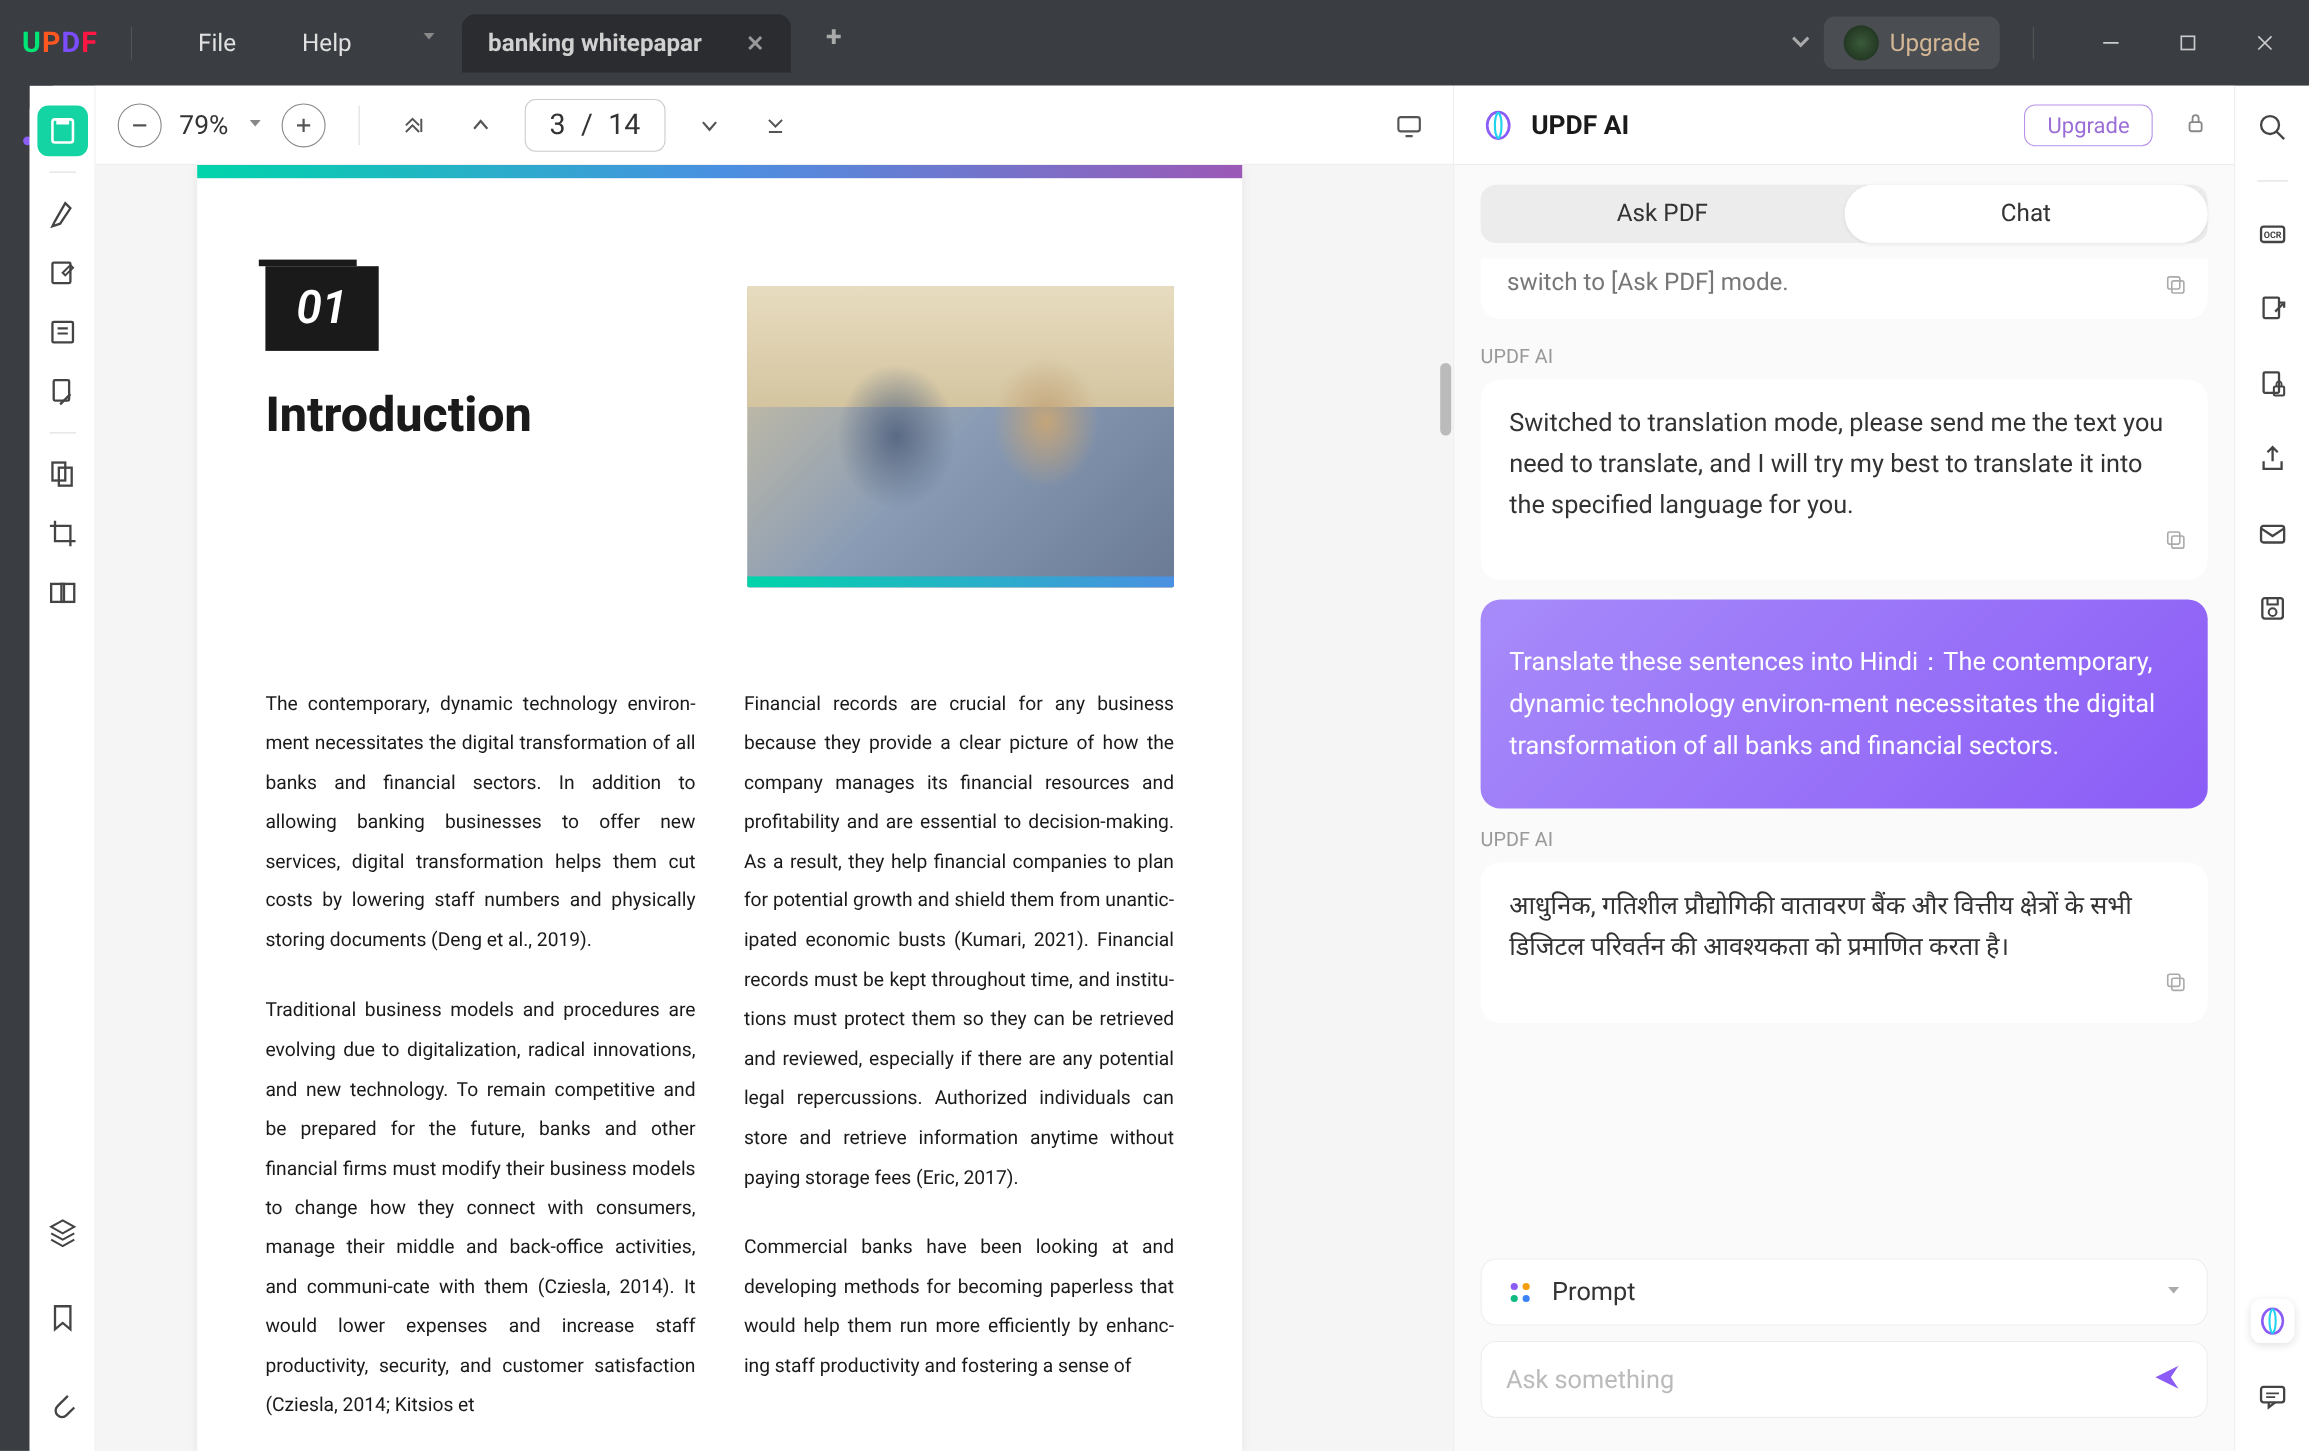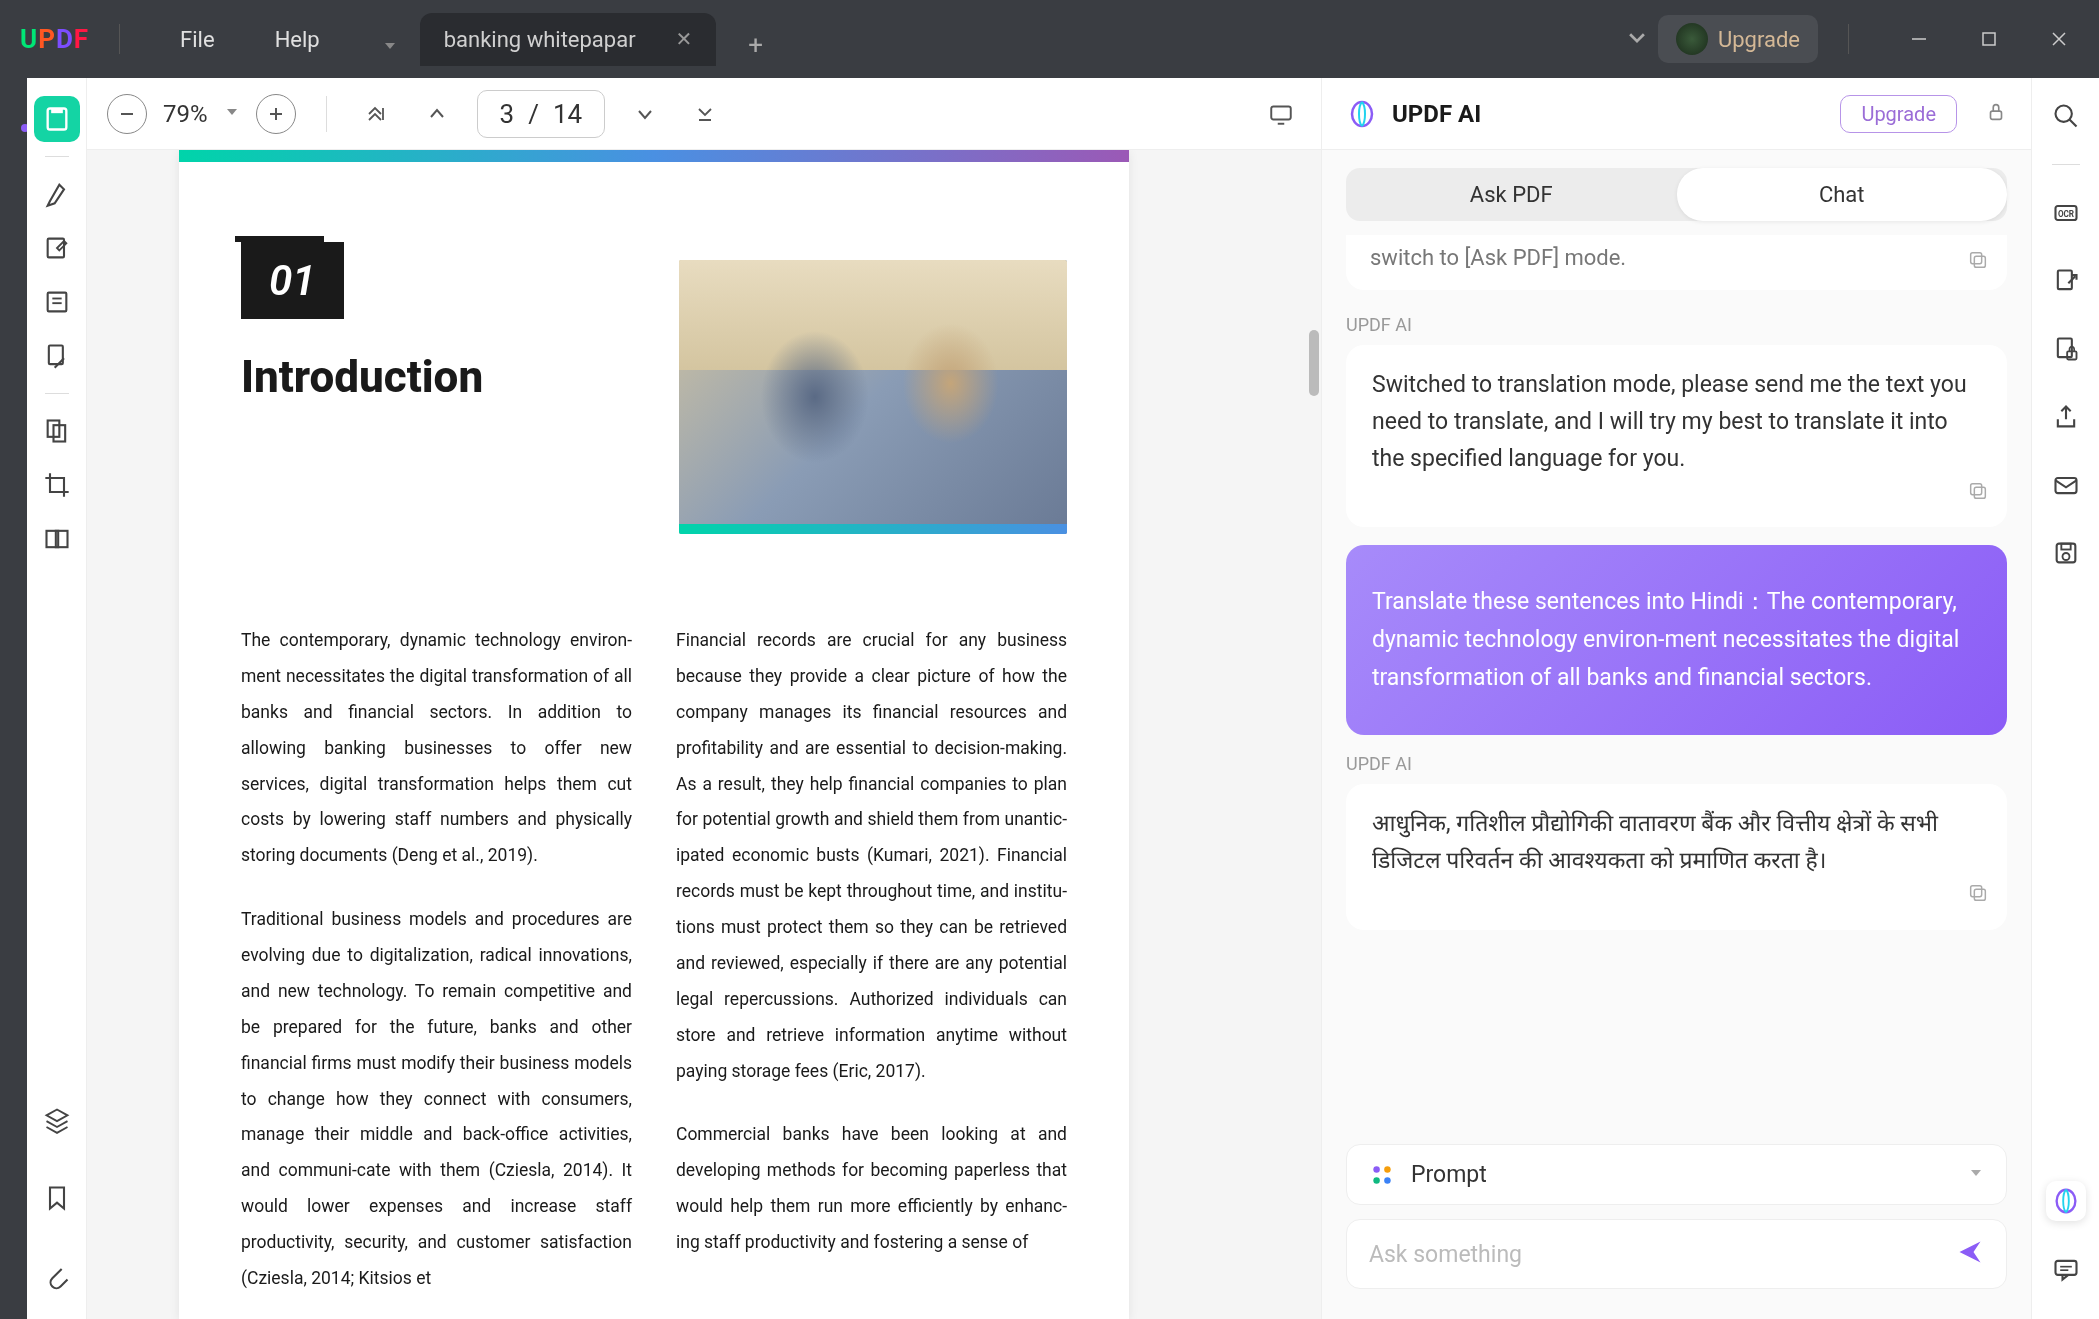--- a/index.html
+++ b/index.html
@@ -7,21 +7,21 @@
 
 
 .titlebar { height: 78px; background: #3a3d42; display: flex; align-items: center; padding: 0 20px; color: #e0e0e0; }
 .logo { font-weight: 700; font-size: 26px; letter-spacing: 1px; }
 .logo span:nth-child(1) { color: #00e676; }
 .logo span:nth-child(2) { color: #ff5722; }
 .logo span:nth-child(3) { color: #7c4dff; }
 .logo span:nth-child(4) { color: #ff1744; }
 .vdiv { width: 1px; height: 30px; background: #555; margin: 0 30px; }
 .menu-item { padding: 8px 30px; font-size: 22px; color: #e0e0e0; cursor: pointer; }
-.tab-area { display: flex; align-items: flex-end; margin-left: 20px; }
+.tab-area { display: flex; align-items: flex-start; margin-left: 20px; font-weight: bold; }
 .tab-dropdown { width: 40px; height: 40px; display: flex; align-items: center; justify-content: center; cursor: pointer; color: #888; }
 .tab { background: #2a2c30; border-radius: 12px 12px 0 0; padding: 14px 24px; display: flex; align-items: center; gap: 40px; margin-left: 10px; font-size: 22px; color: #d0d0d0; }
 .tab-close { color: #999; cursor: pointer; font-size: 20px; }
 .new-tab { margin-left: 20px; color: #aaa; font-size: 26px; cursor: pointer; padding: 6px 12px; }
 .spacer { flex: 1; }
 .chev-down-btn { padding: 10px; color: #aaa; cursor: pointer; }
 .upgrade-chip { display: flex; align-items: center; gap: 10px; background: #4a4d52; border-radius: 10px; padding: 8px 18px; cursor: pointer; }
 .upgrade-avatar { width: 32px; height: 32px; border-radius: 50%; background: radial-gradient(circle, #3a5a3a, #1a2a1a); }
 .upgrade-text { color: #d4b896; font-size: 22px; }
 .window-controls { display: flex; gap: 30px; margin-left: 20px; }

